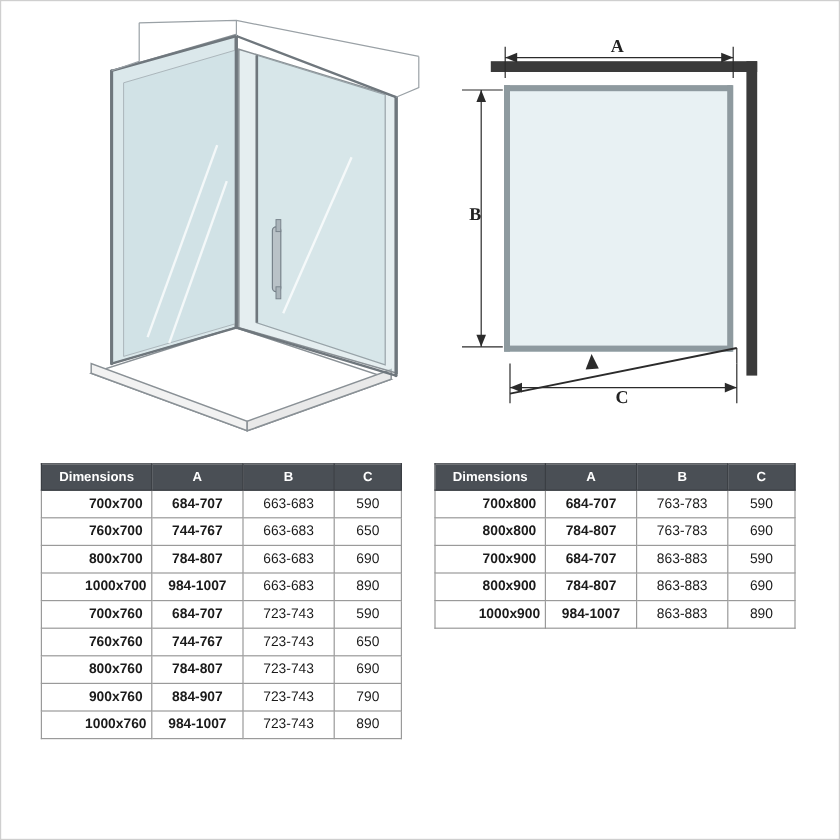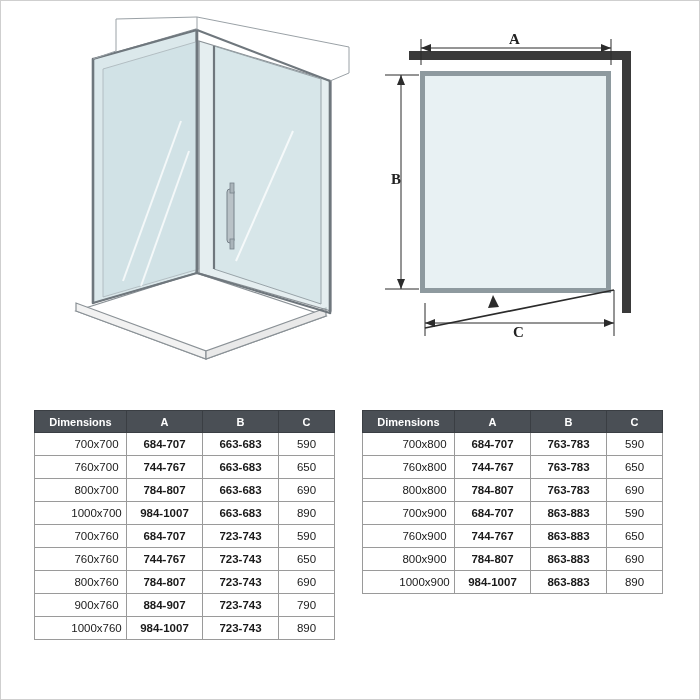--- a/index.html
+++ b/index.html
@@ -52,43 +52,42 @@
     position: absolute;
     width: 300px;
   }
   #table-left { left: 33px; top: 385px; }
   #table-right { left: 361px; top: 385px; }
 
   table {
     border-collapse: collapse;
     width: 300px;
     table-layout: fixed;
-    margin-top: 24px;
   }
   th, td {
     border: 1px solid #9a9a9a;
     font-size: 11.5px;
     text-align: center;
     height: 22px;
     padding: 0;
     color: #1a1a1a;
     background: #fff;
     font-family: "Liberation Sans", sans-serif;
   }
   thead th {
     background: #4a4f55;
     color: #ffffff;
     font-weight: bold;
     font-size: 11px;
     border: 1px solid #3a3e43;
     height: 21px;
   }
-  td.cell-dim { font-weight: normal; padding-left: 32px; }
+  td.cell-dim { font-weight: bold; padding-left: 32px; }
   td.cell-a { font-weight: bold; }
-  td.cell-b { font-weight: bold; }
+  td.cell-b { font-weight: normal; }
   td.cell-c { font-weight: normal; }
   col.c-dim { width: 92px; }
   col.c-a { width: 76px; }
   col.c-b { width: 76px; }
   col.c-c { width: 56px; }
 </style>
 </head>
 <body>
 
 <div id="page">
@@ -298,44 +297,32 @@
         </tr>
       </thead>
       <tbody>
         <tr>
           <td class="cell-dim">700x800</td>
           <td class="cell-a">684-707</td>
           <td class="cell-b">763-783</td>
           <td class="cell-c">590</td>
         </tr>
         <tr>
-          <td class="cell-dim">760x800</td>
-          <td class="cell-a">744-767</td>
-          <td class="cell-b">763-783</td>
-          <td class="cell-c">650</td>
-        </tr>
-        <tr>
           <td class="cell-dim">800x800</td>
           <td class="cell-a">784-807</td>
           <td class="cell-b">763-783</td>
           <td class="cell-c">690</td>
         </tr>
         <tr>
           <td class="cell-dim">700x900</td>
           <td class="cell-a">684-707</td>
           <td class="cell-b">863-883</td>
           <td class="cell-c">590</td>
         </tr>
         <tr>
-          <td class="cell-dim">760x900</td>
-          <td class="cell-a">744-767</td>
-          <td class="cell-b">863-883</td>
-          <td class="cell-c">650</td>
-        </tr>
-        <tr>
           <td class="cell-dim">800x900</td>
           <td class="cell-a">784-807</td>
           <td class="cell-b">863-883</td>
           <td class="cell-c">690</td>
         </tr>
         <tr>
           <td class="cell-dim">1000x900</td>
           <td class="cell-a">984-1007</td>
           <td class="cell-b">863-883</td>
           <td class="cell-c">890</td>

